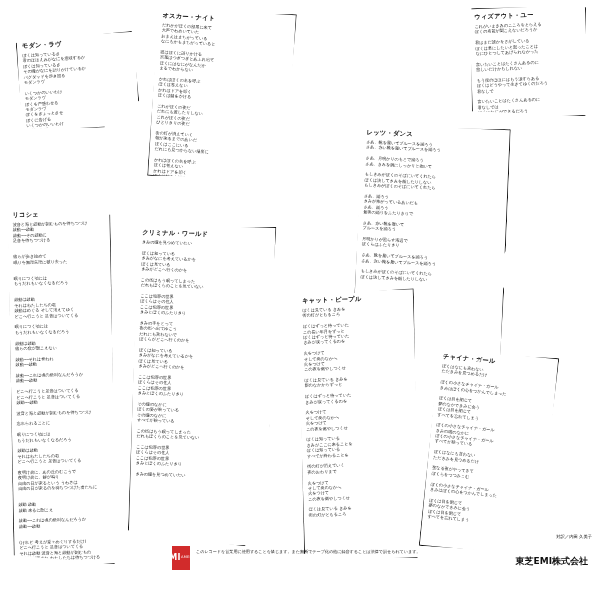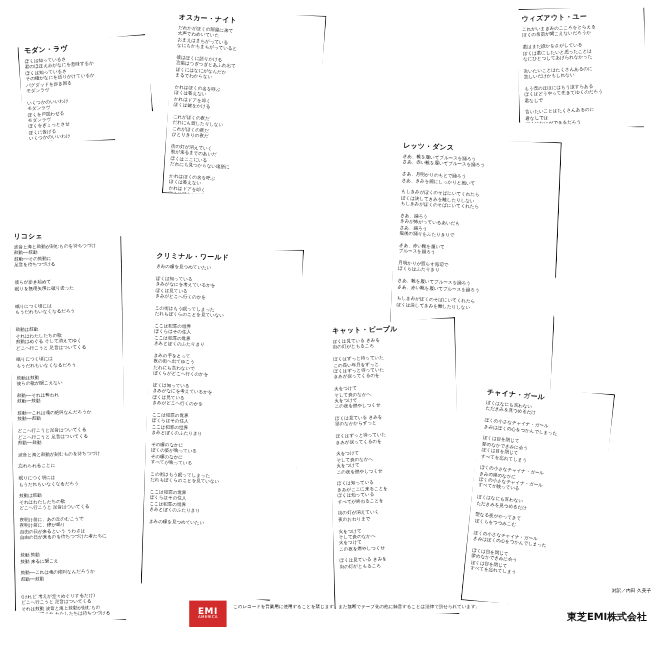--- a/index.html
+++ b/index.html
@@ -43,21 +43,21 @@
   #p-original{left:132px;top:225px;width:140px;height:320px;transform:rotate(1.6deg);
      clip-path:polygon(2% 2%,100% 0%,94% 55%,99% 62%,84% 100%,0% 96%);}
   #p-cat{left:300px;top:290px;width:118px;height:270px;transform:rotate(-1.8deg);
      clip-path:polygon(3% 2%,100% 0%,96% 100%,0% 97%);}
   #p-candy{left:428px;top:352px;width:122px;height:200px;transform:rotate(5.5deg);
      clip-path:polygon(2% 3%,100% 0%,95% 98%,0% 100%);}
 
   
   #footer{position:absolute;left:172px;top:546px;width:418px;height:24px;
      display:flex;align-items:stretch;}
-  #emi-logo{width:34px;background:#d12b2b;color:#fff;display:flex;flex-direction:column;
+  #emi-logo{width:18px;background:#d12b2b;color:#fff;display:flex;
      align-items:center;justify-content:center;line-height:1.05;}
   #emi-logo .e{font-size:8px;font-weight:bold;letter-spacing:0.5px;}
   #emi-logo .a{font-size:3.6px;letter-spacing:0.2px;}
   #footer-text{flex:1;padding:3px 4px 0 6px;}
   #footer-text .l{font-size:4.1px;color:#111;line-height:1.45;}
   #footer-co{display:flex;align-items:flex-end;padding:0 2px 2px 4px;
      font-size:9px;font-weight:bold;color:#111;white-space:nowrap;text-align:right;}
   #credit{position:absolute;right:8px;top:534px;font-size:4.3px;color:#111;}
 </style>
 </head>

